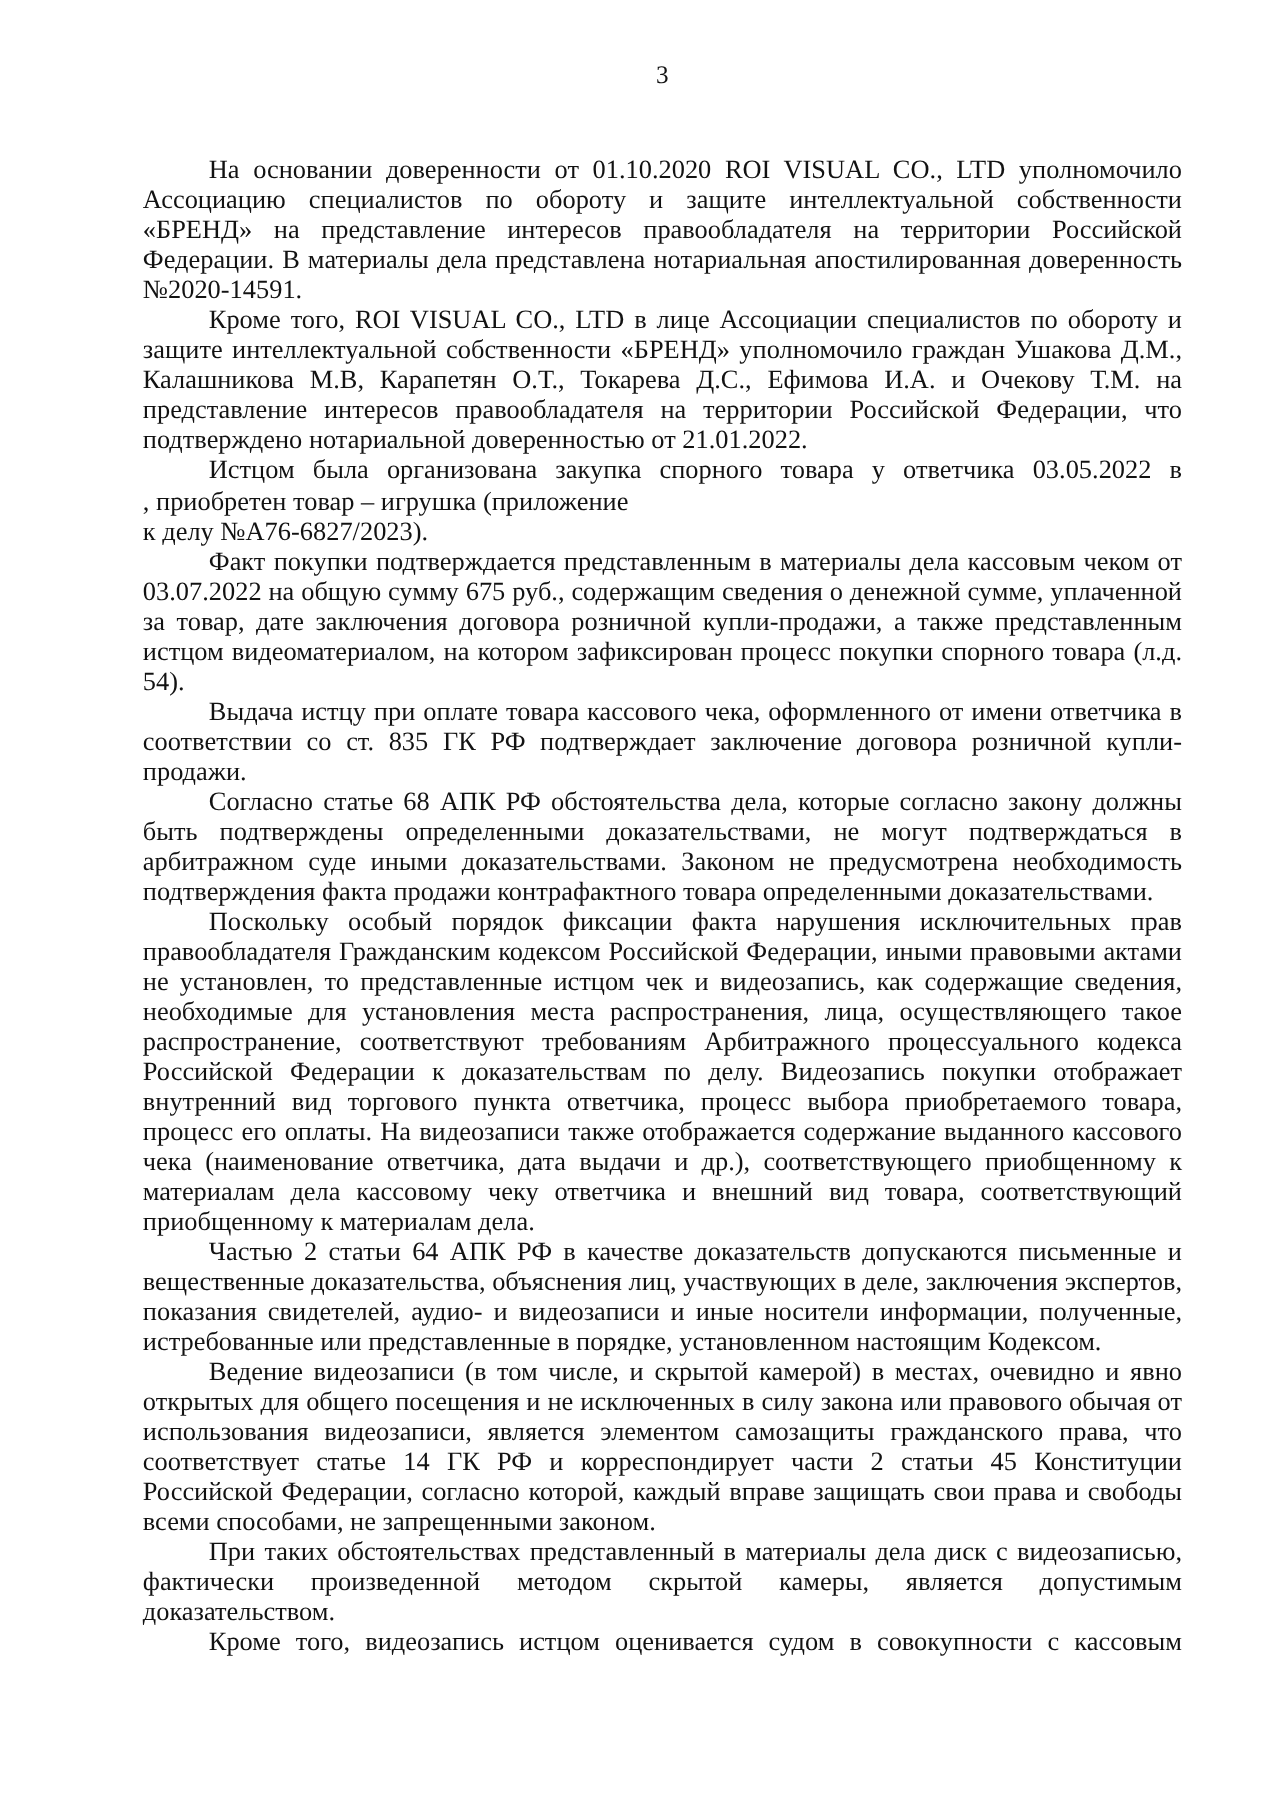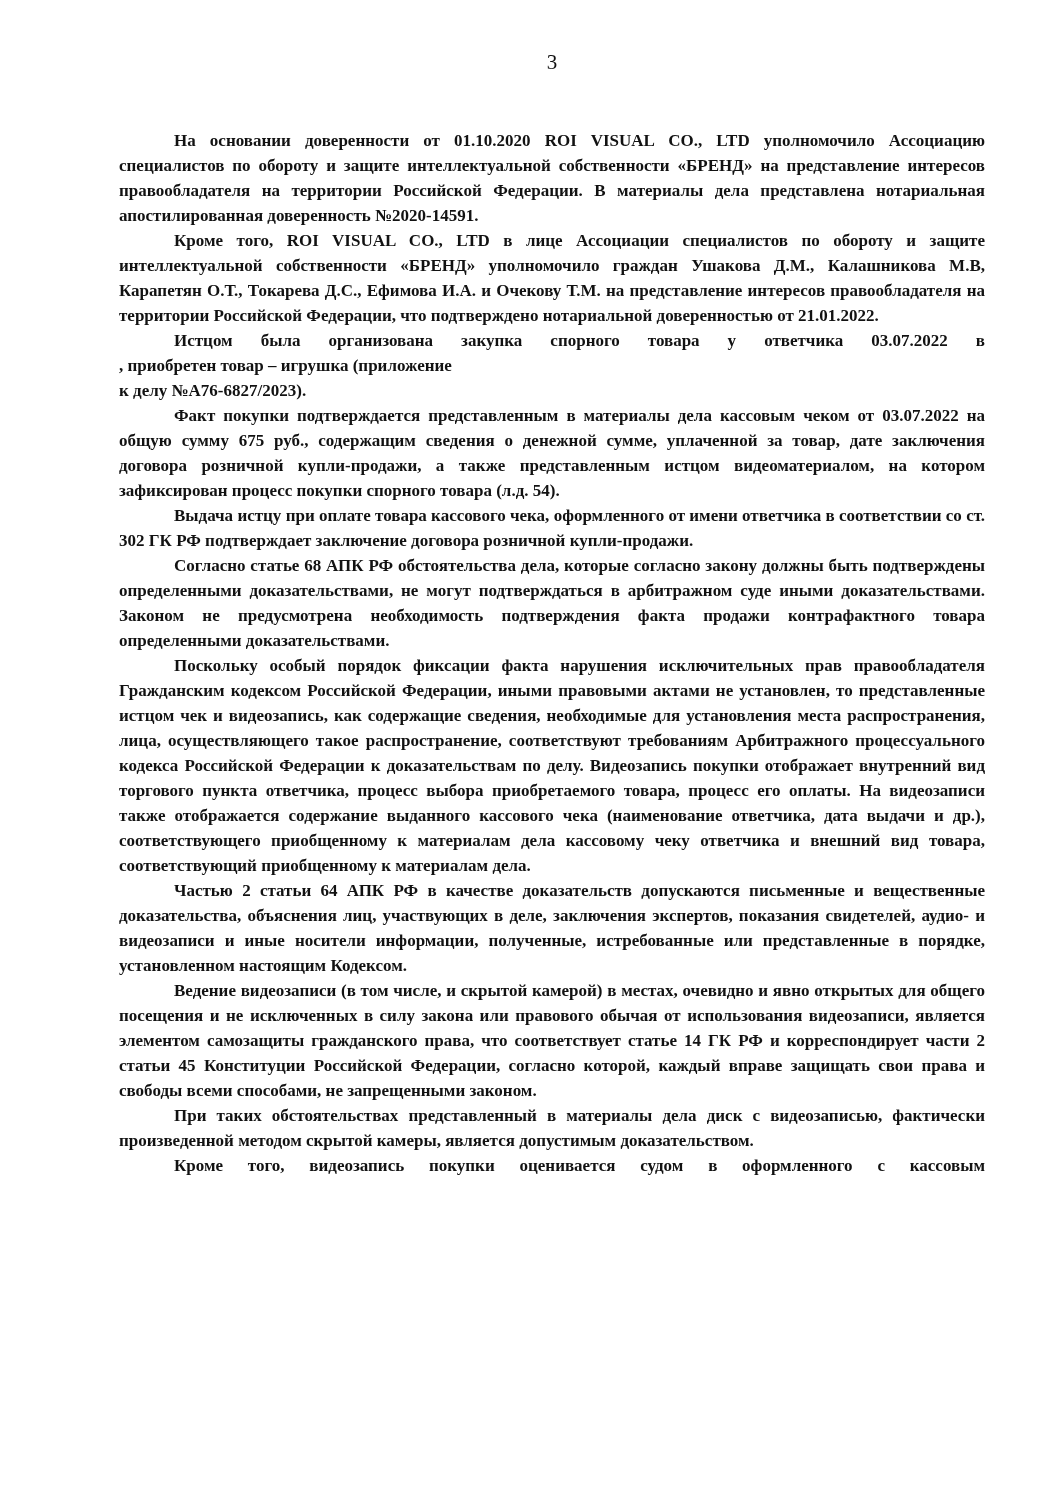--- a/index.html
+++ b/index.html
@@ -23,24 +23,23 @@
     width: 866px;
     text-align: center;
     font-size: 21px;
     line-height: 25px;
   }
   .body-text {
     position: absolute;
     top: 128px;
     left: 119px;
     width: 866px;
-    font-size: 17px;
+    font-size: 22px;
     line-height: 25px;
     text-align: justify;
-    font-weight: bold;
   }
   .body-text p.para {
     margin: 0;
     padding: 0;
     text-indent: 55px;
   }
   
   .body-text p.para.continued {
     text-align-last: justify;
   }
@@ -74,35 +73,35 @@
 
   <div class="page-number">3</div>
 
   <div class="body-text">
 
     <p class="para">На основании доверенности от 01.10.2020 ROI VISUAL CO., LTD уполномочило Ассоциацию специалистов по обороту и защите интеллектуальной собственности «БРЕНД» на представление интересов правообладателя на территории Российской Федерации. В материалы дела представлена нотариальная апостилированная доверенность №2020-14591.</p>
 
     <p class="para">Кроме того, ROI VISUAL CO., LTD в лице Ассоциации специалистов по обороту и защите интеллектуальной собственности «БРЕНД» уполномочило граждан Ушакова Д.М., Калашникова М.В, Карапетян О.Т., Токарева Д.С., Ефимова И.А. и Очекову Т.М. на представление интересов правообладателя на территории Российской Федерации, что подтверждено нотариальной доверенностью от 21.01.2022.</p>
 
     <div class="para-lines">
-      <div class="line indent jfull">Истцом была организована закупка спорного товара у ответчика 03.07.2022 в</div>
+      <div class="line indent jfull">Истцом была организована закупка спорного товара у ответчика 03.05.2022 в</div>
       <div class="line right"><span class="redaction-gap"></span><span>, приобретен товар – игрушка (приложение</span></div>
       <div class="line">к делу №А76-6827/2023).</div>
     </div>
 
     <p class="para">Факт покупки подтверждается представленным в материалы дела кассовым чеком от 03.07.2022 на общую сумму 675 руб.,  содержащим сведения о денежной сумме, уплаченной за товар, дате заключения договора розничной купли-продажи, а также представленным истцом видеоматериалом, на котором зафиксирован процесс покупки спорного товара (л.д. 54).</p>
 
-    <p class="para">Выдача истцу при оплате товара кассового чека, оформленного от имени ответчика в соответствии со ст. 302 ГК РФ подтверждает заключение договора розничной купли-продажи.</p>
+    <p class="para">Выдача истцу при оплате товара кассового чека, оформленного от имени ответчика в соответствии со ст. 835 ГК РФ подтверждает заключение договора розничной купли-продажи.</p>
 
     <p class="para">Согласно статье 68 АПК РФ обстоятельства дела, которые согласно закону должны быть подтверждены определенными доказательствами, не могут подтверждаться в арбитражном суде иными доказательствами. Законом не предусмотрена необходимость подтверждения факта продажи контрафактного товара определенными доказательствами.</p>
 
     <p class="para">Поскольку особый порядок фиксации факта нарушения исключительных прав правообладателя Гражданским кодексом Российской Федерации, иными правовыми актами не установлен, то представленные истцом чек и видеозапись, как содержащие сведения, необходимые для установления места распространения, лица, осуществляющего такое распространение, соответствуют требованиям Арбитражного процессуального кодекса Российской Федерации к доказательствам по делу. Видеозапись покупки отображает внутренний вид торгового пункта ответчика, процесс выбора приобретаемого товара, процесс его оплаты. На видеозаписи также отображается содержание выданного кассового чека (наименование ответчика, дата выдачи и др.), соответствующего приобщенному к материалам дела кассовому чеку ответчика и внешний вид товара, соответствующий приобщенному к материалам дела.</p>
 
     <p class="para">Частью 2 статьи 64 АПК РФ в качестве доказательств допускаются письменные и вещественные доказательства, объяснения лиц, участвующих в деле, заключения экспертов, показания свидетелей, аудио- и видеозаписи и иные носители информации, полученные, истребованные или представленные в порядке, установленном настоящим Кодексом.</p>
 
     <p class="para">Ведение видеозаписи (в том числе, и скрытой камерой) в местах, очевидно и явно открытых для общего посещения и не исключенных в силу закона или правового обычая от использования видеозаписи, является элементом самозащиты гражданского права, что соответствует статье 14 ГК РФ и корреспондирует части 2 статьи 45 Конституции Российской Федерации, согласно которой, каждый вправе защищать свои права и свободы всеми способами, не запрещенными законом.</p>
 
     <p class="para">При таких обстоятельствах представленный в материалы дела диск с видеозаписью, фактически произведенной методом скрытой камеры, является допустимым доказательством.</p>
 
-    <p class="para continued">Кроме того, видеозапись покупки оценивается судом в оформленного с кассовым</p>
+    <p class="para continued">Кроме того, видеозапись истцом оценивается судом в совокупности с кассовым</p>
 
   </div>
 </div>
 
 </body></html>

